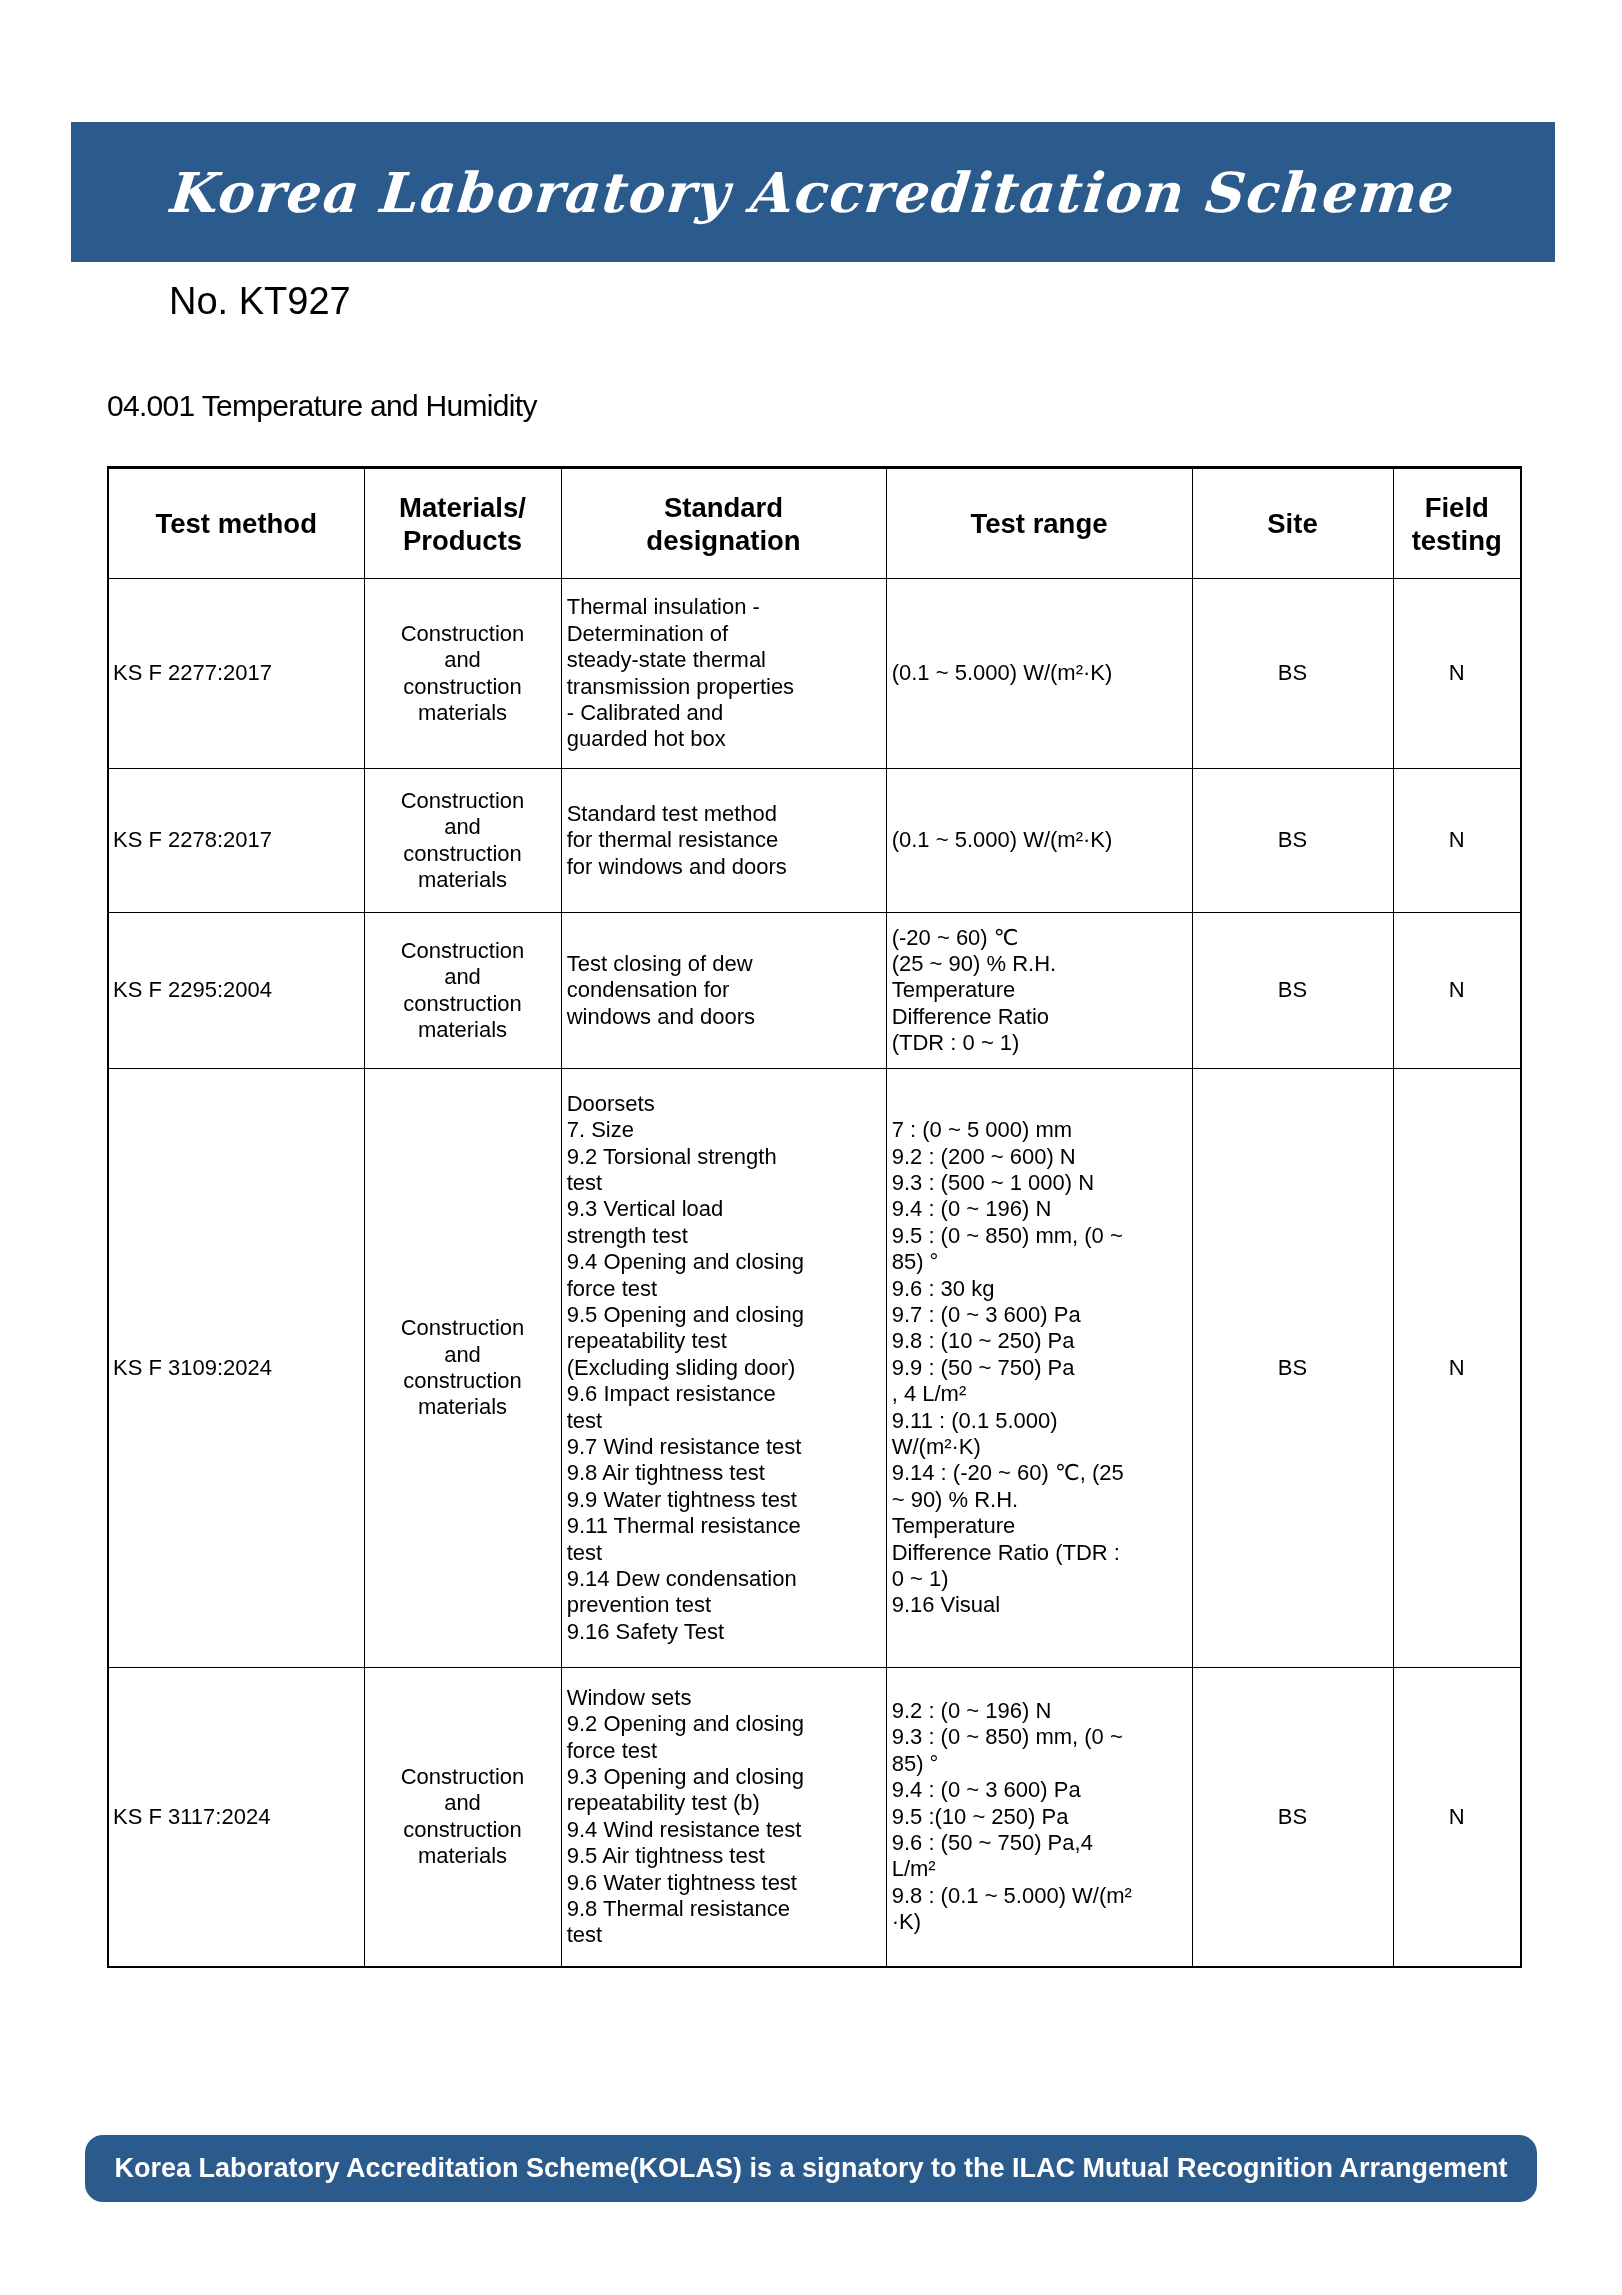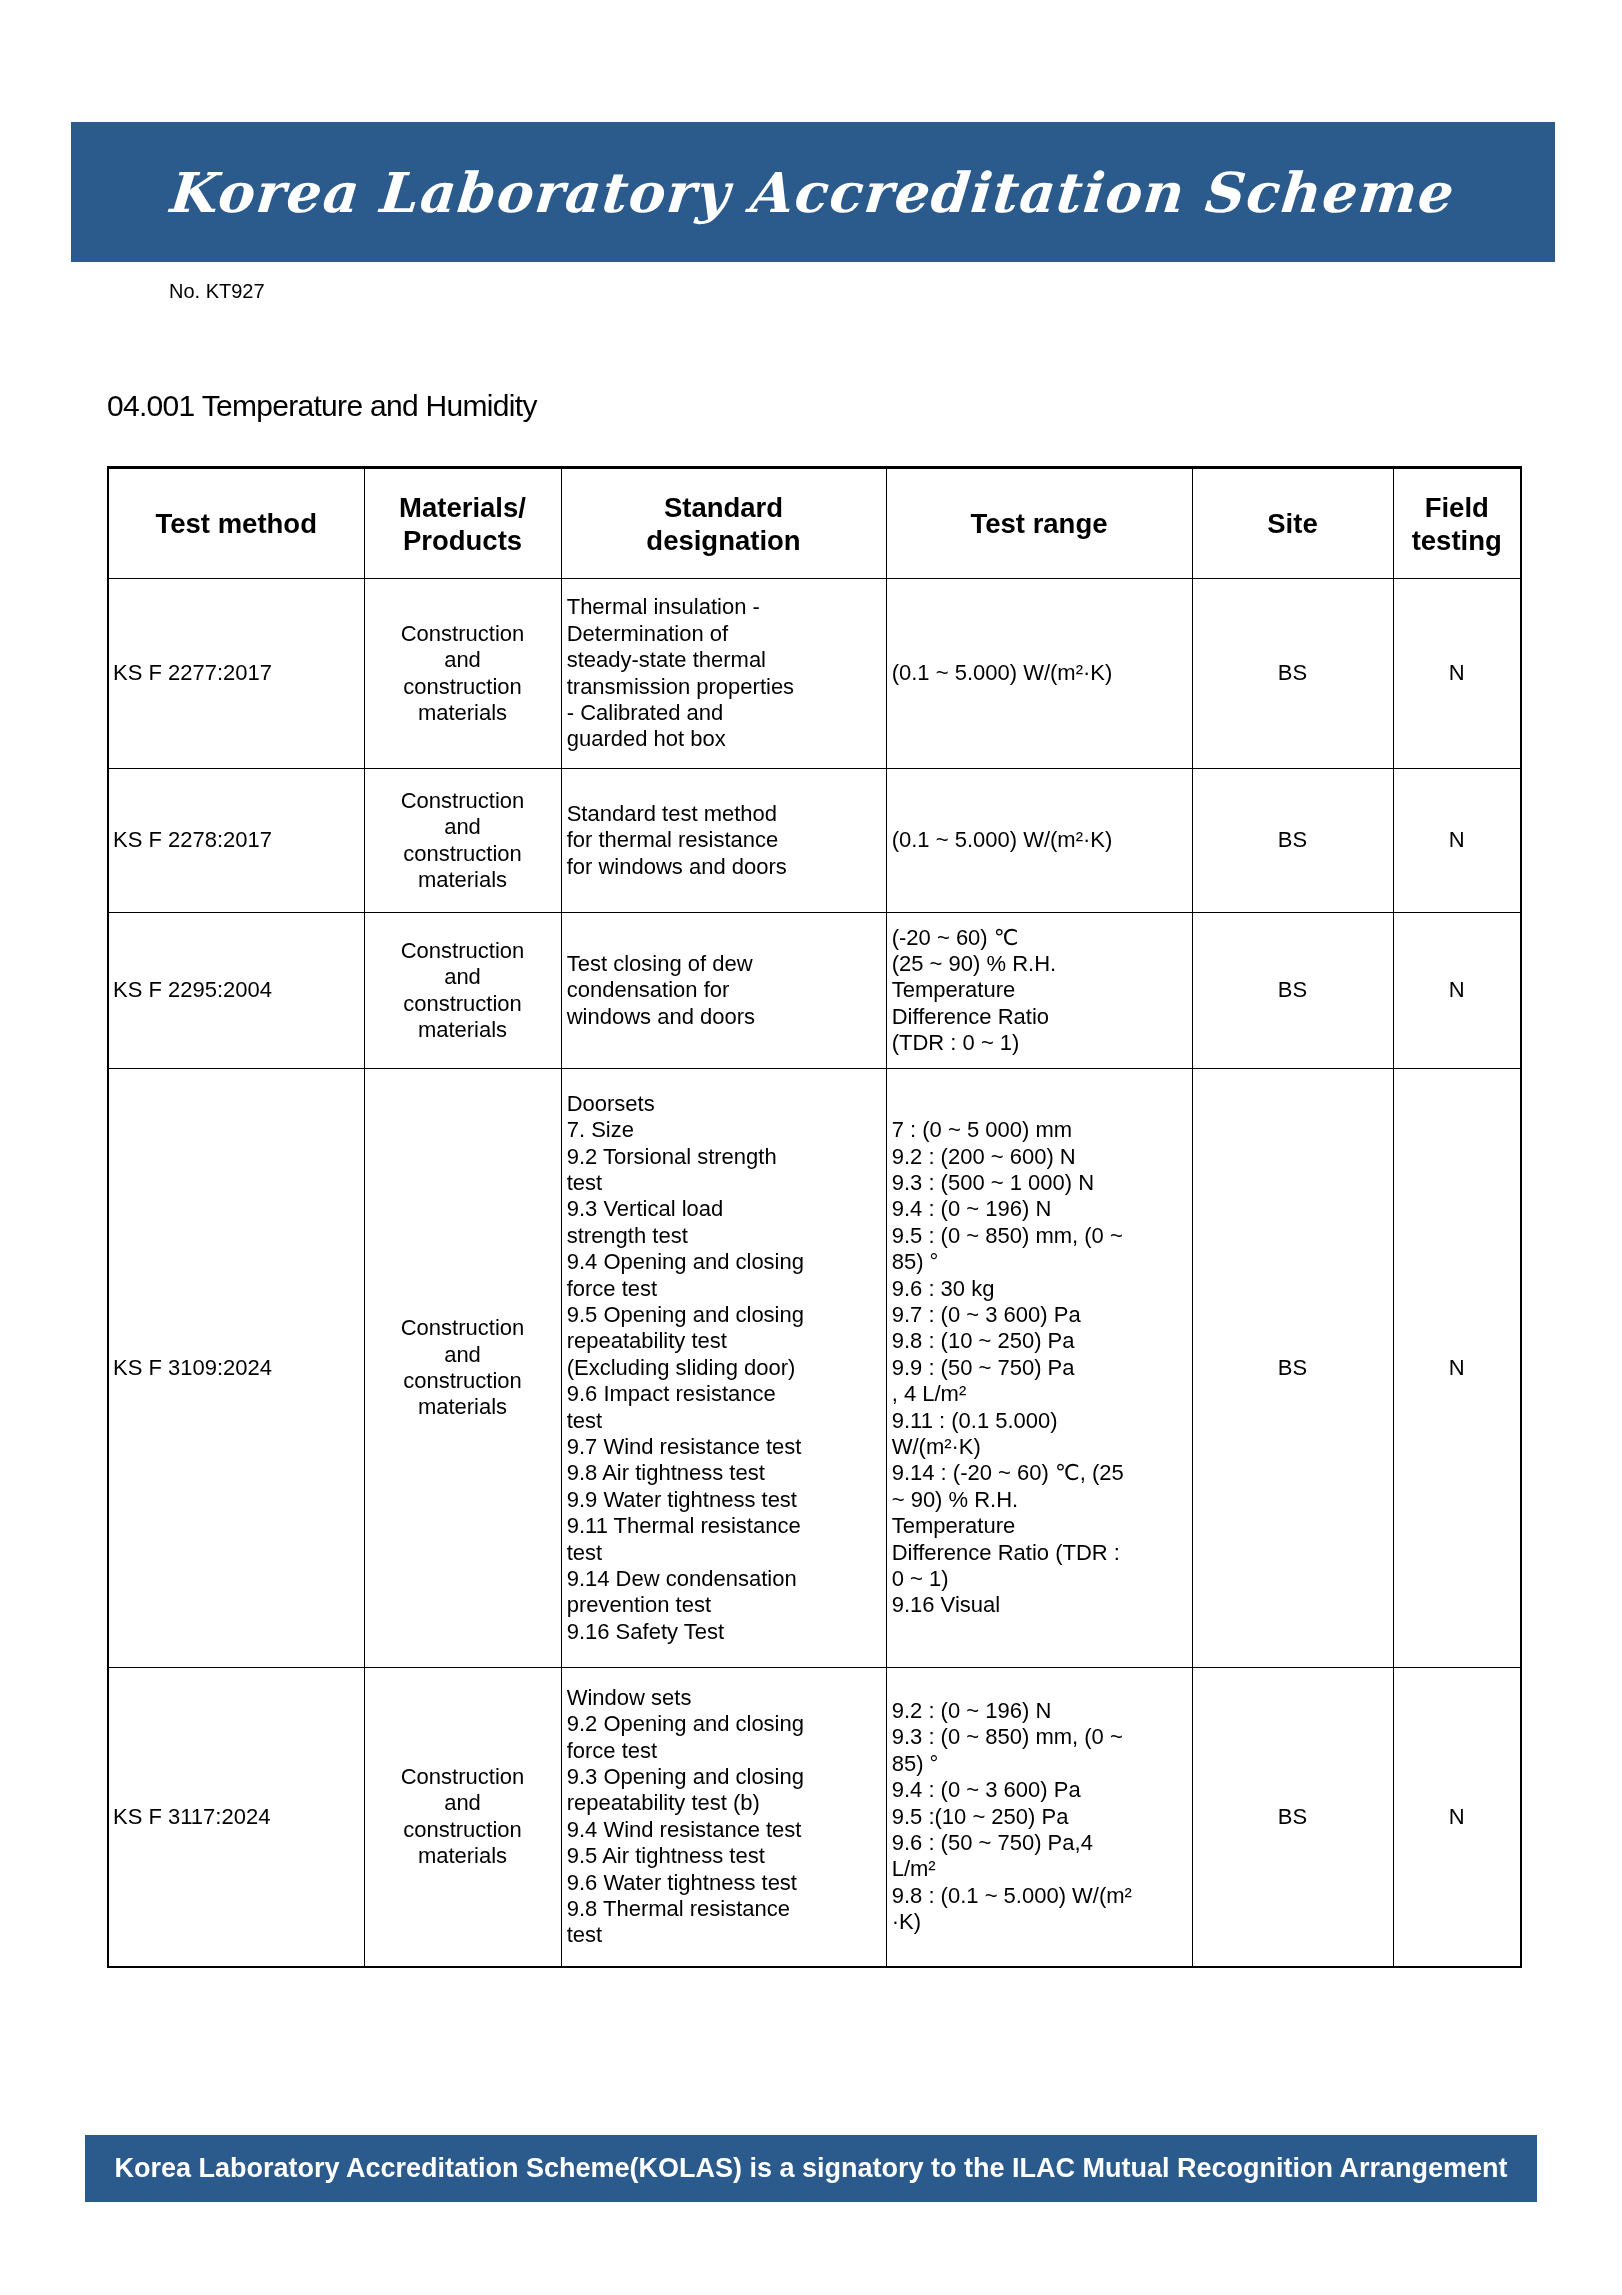--- a/index.html
+++ b/index.html
@@ -29,21 +29,21 @@
     font-weight: bold;
     font-size: 55px;
     letter-spacing: 1.3px;
     transform: skewX(-6deg);
     white-space: nowrap;
   }
   .doc-no {
     position: absolute;
     left: 169px;
     top: 280px;
-    font-size: 20px;
+    font-size: 38px;
   }
   .section-title {
     position: absolute;
     left: 107px;
     top: 334px;
     font-size: 33px;
     font-weight: bold;
     letter-spacing: -0.7px;
   }
   .subsection-title {
@@ -91,20 +91,21 @@
   td.field-cell       { text-align: center; }
   .footer-bar {
     position: absolute;
     left: 85px;
     top: 2135px;
     width: 1452px;
     height: 67px;
     display: flex;
     align-items: center;
     justify-content: center;
+    border-radius: 18px;
   }
   .footer-text {
     color: #ffffff;
     font-weight: bold;
     font-size: 27px;
     white-space: nowrap;
   }
   .page-number {
     position: absolute;
     left: 0;

